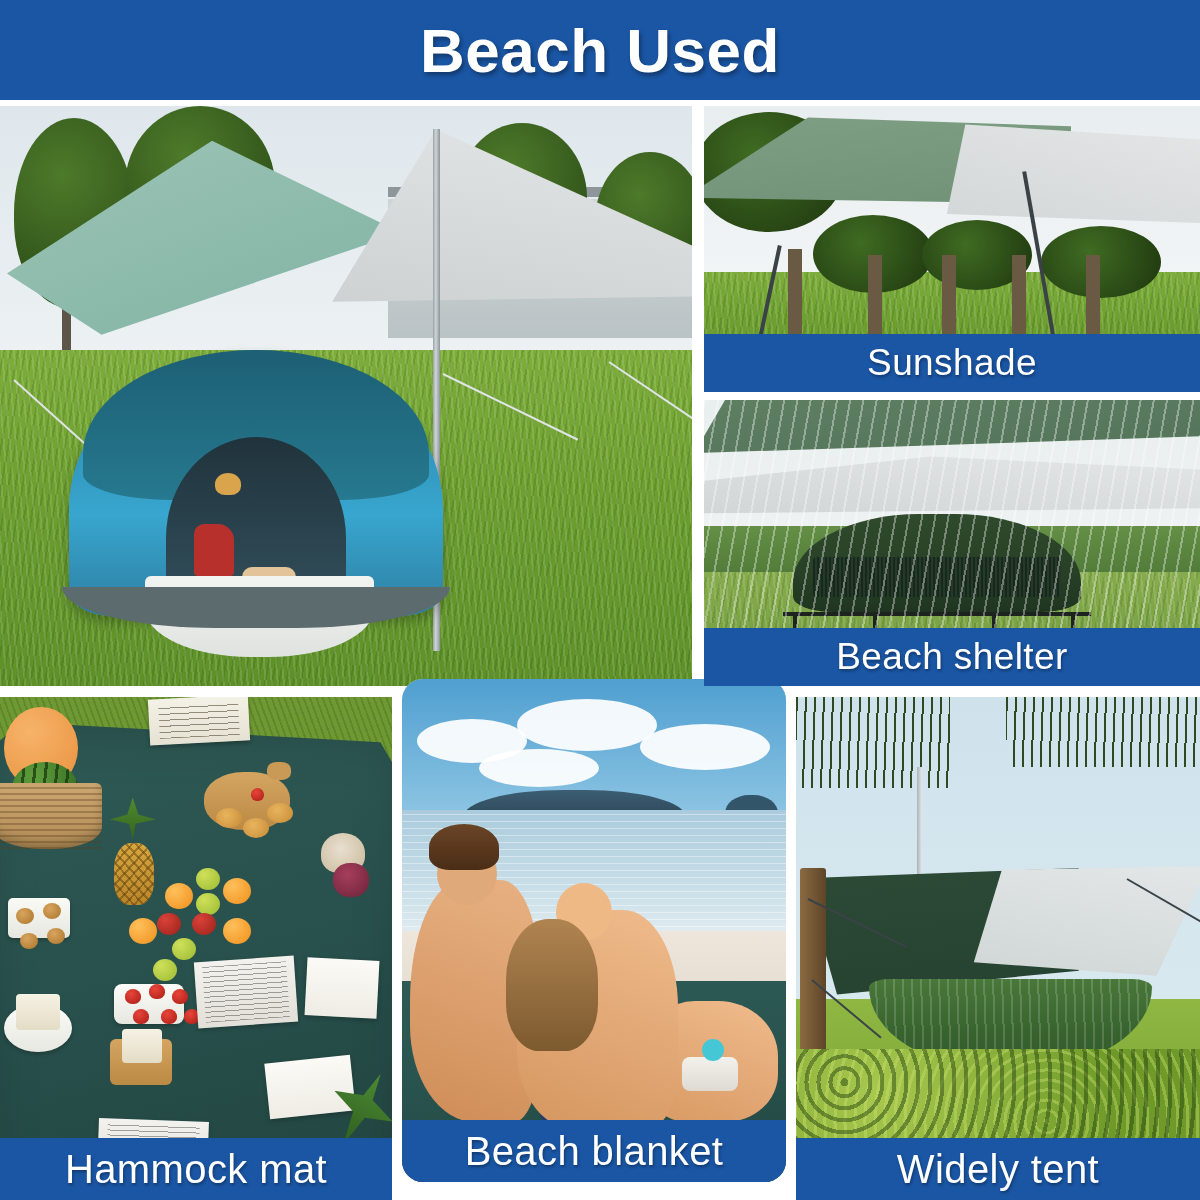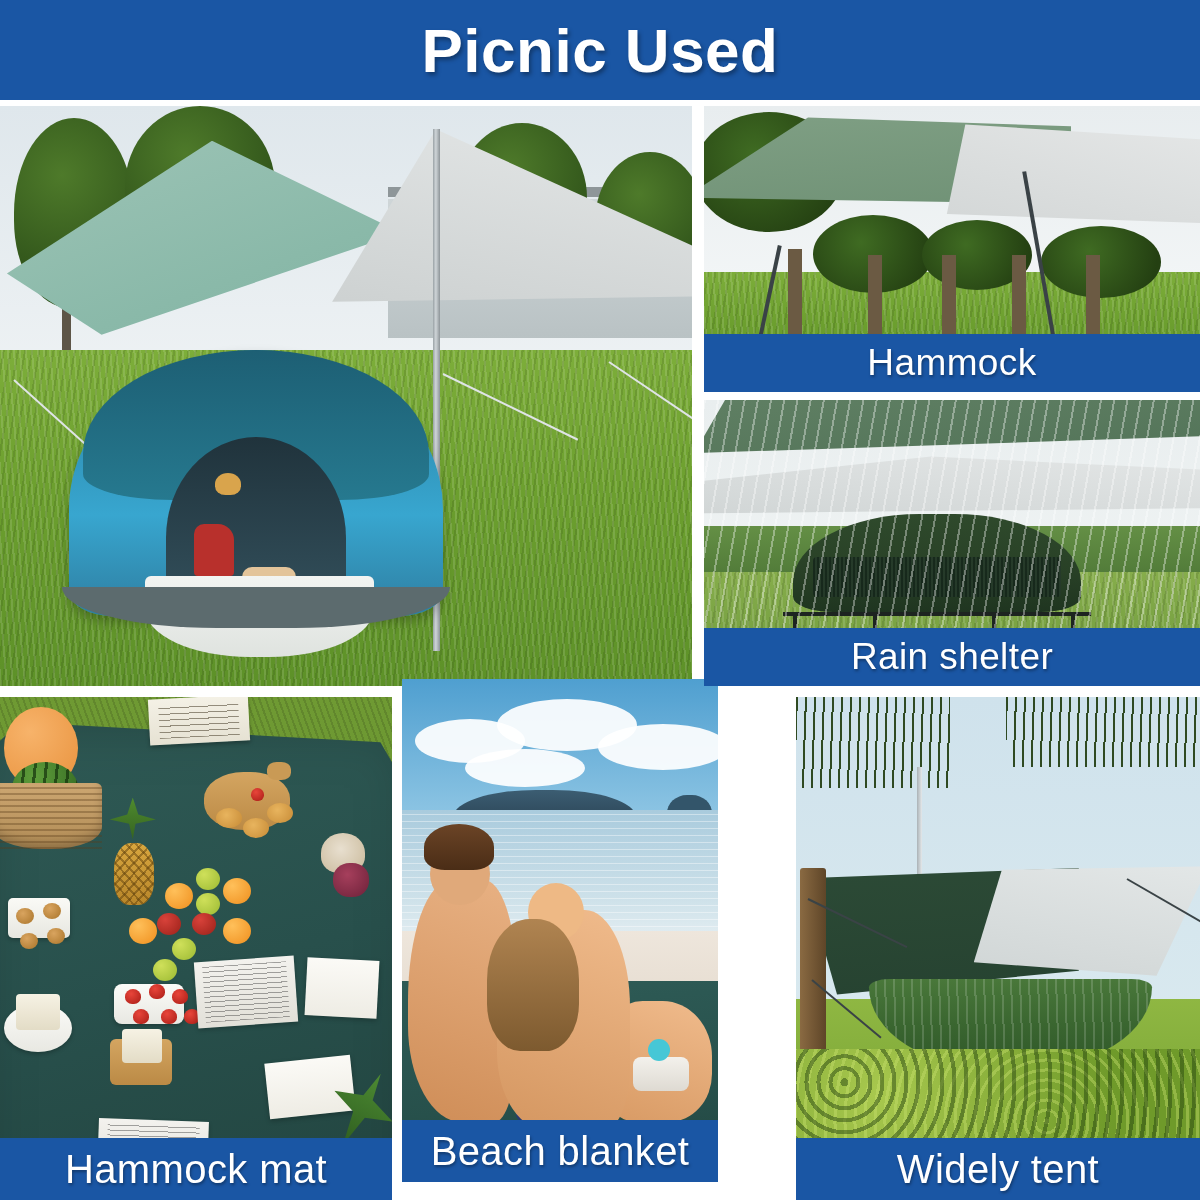--- a/index.html
+++ b/index.html
@@ -29,21 +29,21 @@
   
   .grid { position:absolute; left:0; top:106px; width:1200px; height:1094px; }
 
   .panel { position:absolute; overflow:hidden; background:#cfd6da; }
 
   
   .p-main     { left:0px;   top:0px;   width:692px; height:580px; }
   .p-sun      { left:704px; top:0px;   width:496px; height:286px; }
   .p-rain     { left:704px; top:294px; width:496px; height:286px; }
   .p-picnic   { left:0px;   top:591px; width:392px; height:503px; }
-  .p-beach    { left:402px; top:573px; width:316px; height:503px; }
+  .p-beach    { left:402px; top:573px; width:384px; height:503px;border-radius:21px; }
   .p-hammock  { left:796px; top:591px; width:404px; height:503px; }
 
   .scene { position:absolute; inset:0; }
 
   
   .caption {
     position:absolute; left:0; bottom:0; width:100%; height:62px;
     background:#1a56a4; color:#fff;
     display:flex; align-items:center; justify-content:center;
     font-size:40px; font-weight:400; letter-spacing:.4px;
@@ -312,21 +312,21 @@
   .h-hammock::after{ content:""; position:absolute; inset:0; border-radius:inherit;
     background:repeating-linear-gradient(88deg, rgba(255,255,255,.16) 0 2px, transparent 2px 9px); }
   .h-guy{ position:absolute; height:2px; background:#3a4346; transform-origin:left center; }
 </style>
 </head>
 <body>
 
 <div class="page">
 
   <div class="header">
-    <div class="header-title">Picnic Used</div>
+    <div class="header-title">Beach Used</div>
   </div>
   <div class="header-rule"></div>
 
   <div class="grid">
 
     <div class="panel p-main">
       <div class="scene">
         <div class="sky m-sky"></div>
         <div class="m-bldgroof"></div>
         <div class="m-bldg"></div>
@@ -375,21 +375,21 @@
 
         <div class="s-tarp-green"></div>
         <div class="s-tarp-silver"></div>
 
         <div class="s-pole" style="left:10%;top:48%;height:40%;transform:rotate(12deg);"></div>
         <div class="s-pole" style="left:70%;top:22%;height:58%;transform:rotate(-10deg);"></div>
 
         <div class="s-bench" style="left:20%;width:90px;"></div>
         <div class="s-bench" style="left:64%;width:90px;"></div>
       </div>
-      <div class="caption small">Hammock</div>
+      <div class="caption small">Sunshade</div>
     </div>
 
     <div class="panel p-rain">
       <div class="scene">
         <div class="sky r-sky"></div>
         <div class="r-treeline"></div>
         <div class="lawn r-field"></div>
 
         <div class="r-tarp-green"></div>
         <div class="r-tarp-silver"></div>
@@ -397,21 +397,21 @@
         <div class="cot-tent"></div>
         <div class="cot-mesh"></div>
         <div class="cot-rail" style="left:16%;top:74%;width:62%;"></div>
         <div class="cot-rail" style="left:18%;top:82%;width:58%;"></div>
         <div class="cot-leg" style="left:18%;top:74%;height:16%;"></div>
         <div class="cot-leg" style="left:34%;top:74%;height:16%;"></div>
         <div class="cot-leg" style="left:58%;top:74%;height:16%;"></div>
         <div class="cot-leg" style="left:74%;top:74%;height:16%;"></div>
         <div class="rain"></div>
       </div>
-      <div class="caption small">Rain shelter</div>
+      <div class="caption small">Beach shelter</div>
     </div>
 
     <div class="panel p-picnic">
       <div class="scene">
         <div class="pm-grass"></div>
         <div class="pm-mat"></div>
 
         <div class="pm-obj card-note" style="left:38%;top:0%;width:100px;height:46px;transform:rotate(-3deg);"></div>
         <div class="pm-obj balloon" style="left:1%;top:2%;width:74px;height:82px;"></div>
         <div class="pm-obj melon" style="left:3%;top:13%;width:66px;height:52px;"></div>

